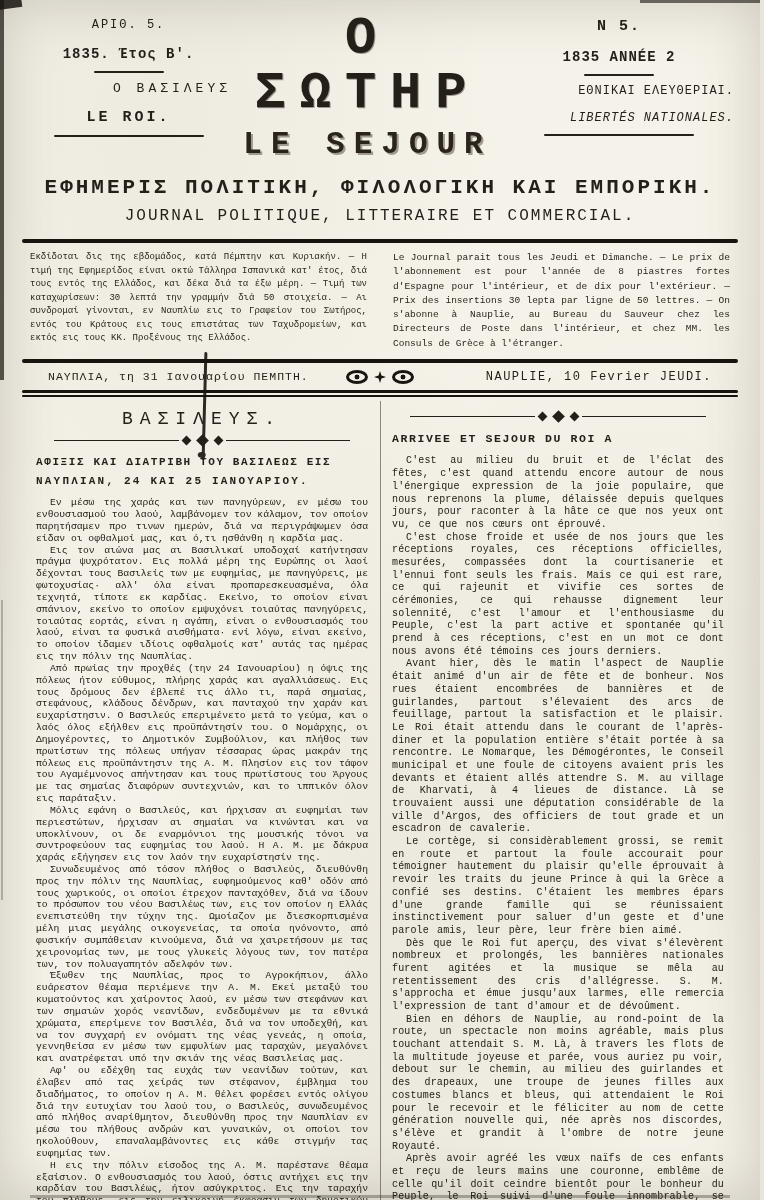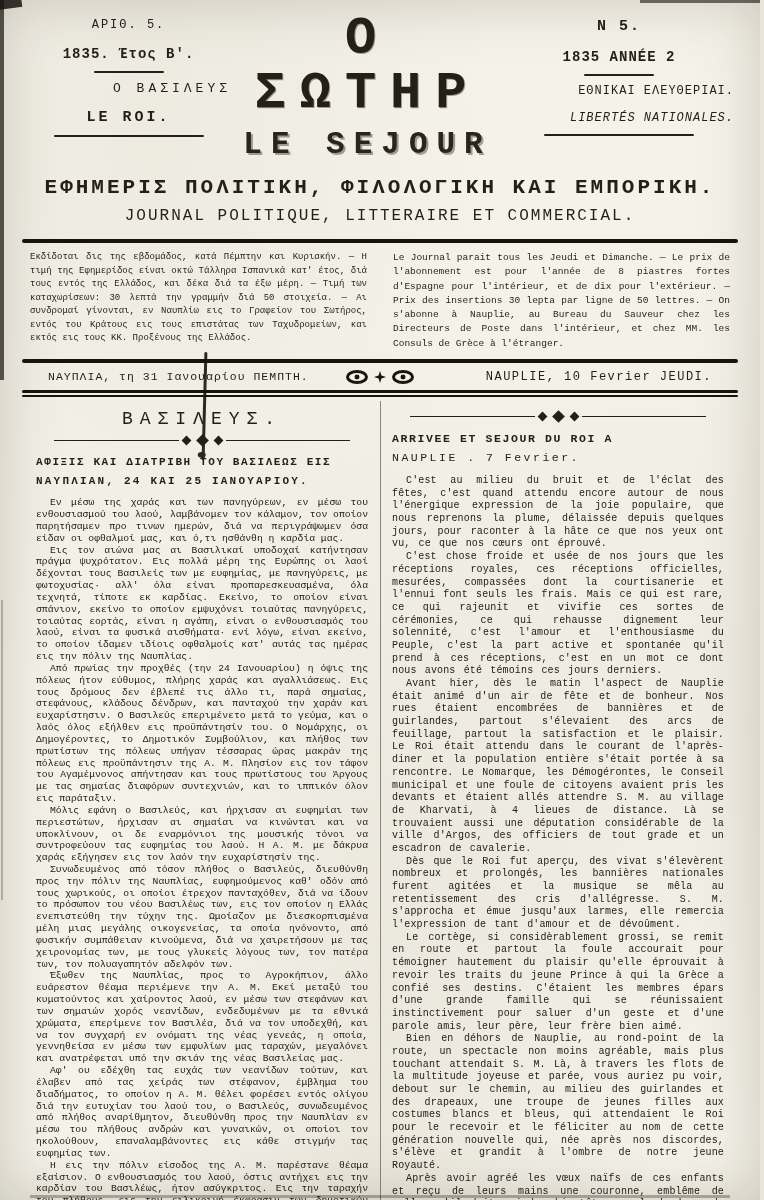--- a/index.html
+++ b/index.html
@@ -192,28 +192,27 @@
     <div class="col">
       <div class="orn-divider">
         <span class="line"></span>
           <span class="dm"></span>
           <span class="dm big"></span>
           <span class="dm"></span>
           <span class="line"></span>
       </div>
       <div class="article-title fr">
         <div>ARRIVEE ET SEJOUR DU ROI A</div>
-        <div class="l2">NAUPLIE . 7 Fevrier.</div>
       </div>
       <div class="article-body fr">
         <p>C'est au milieu du bruit et de l'éclat des fêtes, c'est quand attendu encore autour de nous l'énergique expression de la joie populaire, que nous reprenons la plume, délaissée depuis quelques jours, pour raconter à la hâte ce que nos yeux ont vu, ce que nos cœurs ont éprouvé.</p>
         <p>C'est chose froide et usée de nos jours que les réceptions royales, ces réceptions officielles, mesurées, compassées dont la courtisanerie et l'ennui font seuls les frais. Mais ce qui est rare, ce qui rajeunit et vivifie ces sortes de cérémonies, ce qui rehausse dignement leur solennité, c'est l'amour et l'enthousiasme du Peuple, c'est la part active et spontanée qu'il prend à ces réceptions, c'est en un mot ce dont nous avons été témoins ces jours derniers.</p>
         <p>Avant hier, dès le matin l'aspect de Nauplie était animé d'un air de fête et de bonheur. Nos rues étaient encombrées de bannières et de guirlandes, partout s'élevaient des arcs de feuillage, partout la satisfaction et le plaisir. Le Roi était attendu dans le courant de l'après-diner et la population entière s'était portée à sa rencontre. Le Nomarque, les Démogérontes, le Conseil municipal et une foule de citoyens avaient pris les devants et étaient allés attendre S. M. au village de Kharvati, à 4 lieues de distance. Là se trouvaient aussi une députation considérable de la ville d'Argos, des officiers de tout grade et un escadron de cavalerie.</p>
+        <p>Le cortège, si considèrablement grossi, se remit en route et partout la foule accourait pour témoigner hautement du plaisir qu'elle éprouvait à revoir les traits du jeune Prince à qui la Grèce a confié ses destins. C'étaient les membres épars d'une grande famille qui se réunissaient instinctivement pour saluer d'un geste et d'une parole amis, leur père, leur frère bien aimé.</p>
         <p>Dès que le Roi fut aperçu, des vivat s'élevèrent nombreux et prolongés, les bannières nationales furent agitées et la musique se mêla au retentissement des cris d'allégresse. S. M. s'approcha et émue jusqu'aux larmes, elle remercia l'expression de tant d'amour et de dévoûment.</p>
-        <p>Le cortège, si considèrablement grossi, se remit en route et partout la foule accourait pour témoigner hautement du plaisir qu'elle éprouvait à revoir les traits du jeune Prince à qui la Grèce a confié ses destins. C'étaient les membres épars d'une grande famille qui se réunissaient instinctivement pour saluer d'un geste et d'une parole amis, leur père, leur frère bien aimé.</p>
         <p>Bien en déhors de Nauplie, au rond-point de la route, un spectacle non moins agréable, mais plus touchant attendait S. M. Là, à travers les flots de la multitude joyeuse et parée, vous auriez pu voir, debout sur le chemin, au milieu des guirlandes et des drapeaux, une troupe de jeunes filles aux costumes blancs et bleus, qui attendaient le Roi pour le recevoir et le féliciter au nom de cette génération nouvelle qui, née après nos discordes, s'élève et grandit à l'ombre de notre jeune Royauté.</p>
         <p>Après avoir agréé les vœux naïfs de ces enfants et reçu de leurs mains une couronne, emblême de celle qu'il doit ceindre bientôt pour le bonheur du Peuple, le Roi suivi d'une foule innombrable, se dirigea vers Nauplie à travers les masses d'hommes et de femmes qui se pressaient sur son passage et le saluaient de mille acclamations.</p>
 
       </div>
     </div>
   </div>
 
 </div>
 
 </body></html>

